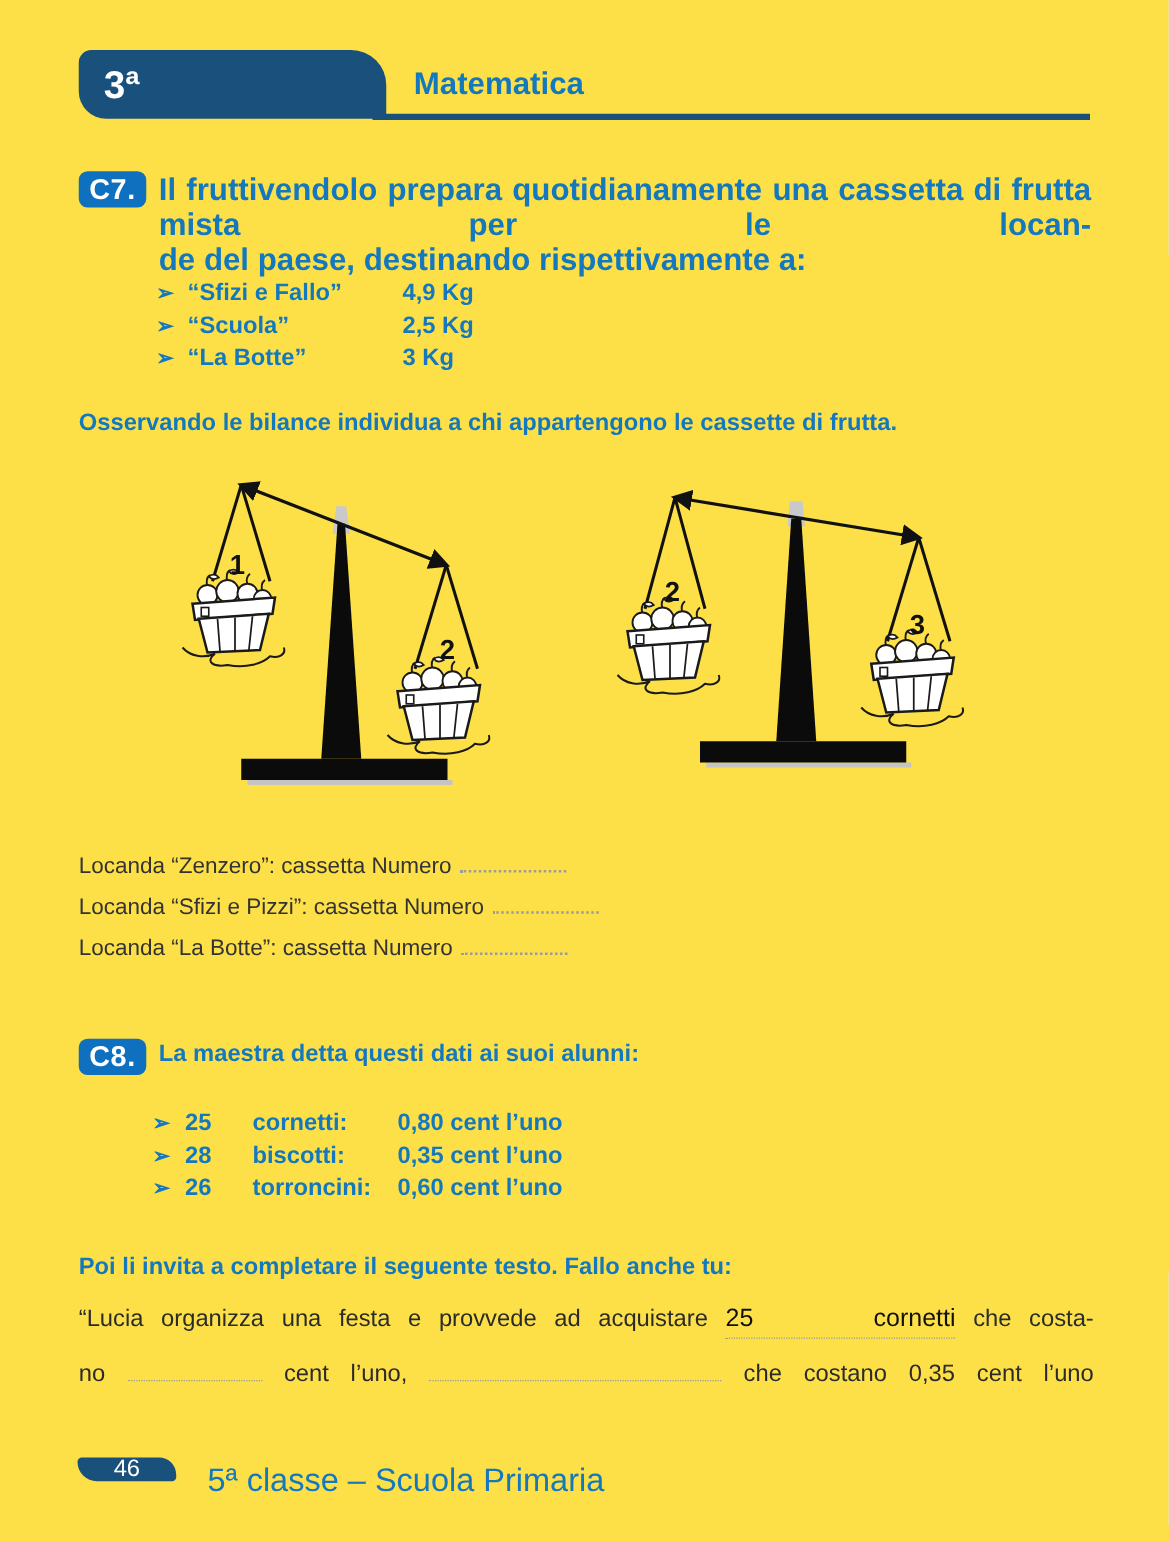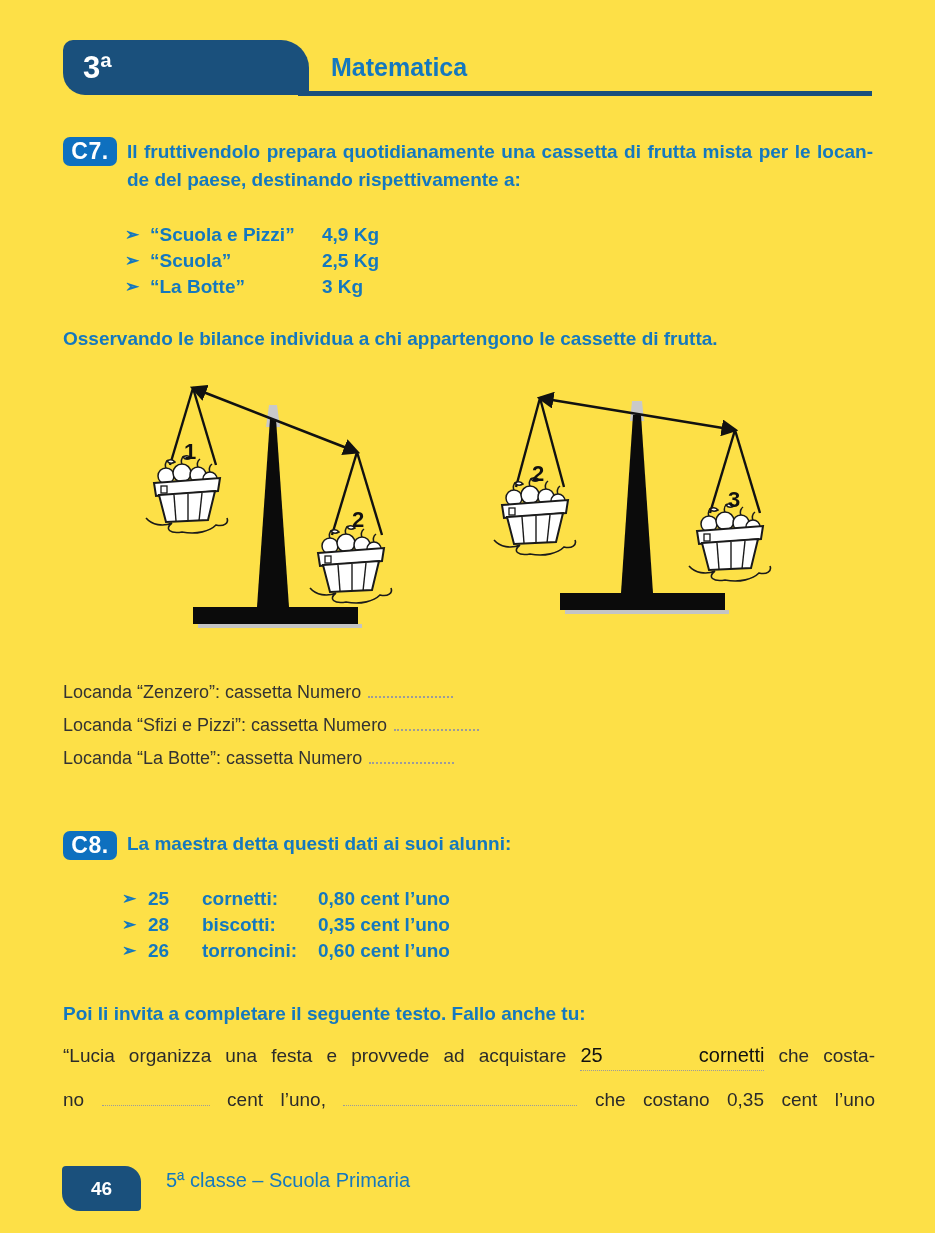--- a/index.html
+++ b/index.html
@@ -26,21 +26,21 @@
   .header-rule{position:absolute;left:298px;top:91px;width:574px;height:5px;background:var(--navy);}
   .subject{position:absolute;left:331px;top:53px;font-size:25px;font-weight:700;color:var(--blue);}
   
   .q-badge{
     position:absolute;left:63px;width:54px;height:29px;background:var(--badge-blue);
     border-radius:7px;color:#fff;font-weight:700;font-size:23px;
     display:flex;align-items:center;justify-content:center;letter-spacing:.5px;
   }
   
   .q7-text{position:absolute;left:127px;top:138px;width:746px;color:var(--blue);
-    font-size:19px;font-weight:700;line-height:28px;}
+    font-size:25px;font-weight:700;line-height:28px;}
   .q7-text .just{text-align:justify;text-align-last:justify;}
   .blist{position:absolute;color:var(--blue);font-size:19px;font-weight:700;}
   .q7-list{left:125px;top:222px;}
   .q7-list .row{display:grid;grid-template-columns:25px 172px auto;line-height:26px;}
   .q8-list{left:122px;top:886px;}
   .q8-list .row{display:grid;grid-template-columns:26px 54px 116px auto;line-height:26px;}
   .bullet{color:var(--blue);font-size:17px;}
   .instruction{position:absolute;left:63px;color:var(--blue);font-size:19px;font-weight:700;}
   
   .scales{position:absolute;left:140px;top:375px;}
@@ -55,24 +55,24 @@
   .cloze{position:absolute;left:63px;top:1040px;width:812px;color:var(--text-dark);
     font-size:19px;line-height:30px;}
   .cloze .cl{text-align:justify;text-align-last:justify;}
   .cloze .cl+.cl{margin-top:14px;}
   .slot{display:inline-block;border-bottom:1.5px dotted #9b9b9b;text-align:center;
     vertical-align:baseline;color:#111;}
   .slot.s1{width:184px;font-size:20px;}
   .slot.s2{width:108px;height:14px;}
   .slot.s3{width:234px;height:14px;}
   
-  .page-badge{position:absolute;left:62px;top:1166px;width:79px;height:45px;background:var(--navy);
-    border-radius:4px 16px 4px 18px;color:#fff;font-weight:700;font-size:19px;
+  .page-badge{position:absolute;left:62px;top:1166px;width:79px;height:19px;background:var(--navy);
+    border-radius:4px 16px 4px 18px;color:#fff;font-weight:400;font-size:19px;
     display:flex;align-items:center;justify-content:center;}
-  .footer-caption{position:absolute;left:166px;top:1169px;color:var(--blue);font-size:20px;}
+  .footer-caption{position:absolute;left:166px;top:1169px;color:var(--blue);font-size:26px;}
 </style>
 </head>
 <body>
 
 <div class="page">
 
   <div class="brand-badge">
     <span class="badge-num">3ª</span>
   </div>
   <div class="header-rule"></div>
@@ -80,21 +80,21 @@
 
   <div class="q-badge" style="top:137px">C7.</div>
   <div class="q7-text">
     <div class="just">Il fruttivendolo prepara quotidianamente una cassetta di frutta mista per le locan-</div>
     <div>de del paese, destinando rispettivamente a:</div>
   </div>
 
   <div class="blist q7-list">
     <div class="row">
       <span class="bullet">➢</span>
-      <span>“Scuola e Pizzi”</span>
+      <span>“Sfizi e Fallo”</span>
       <span>4,9 Kg</span>
     </div>
     <div class="row">
       <span class="bullet">➢</span>
       <span>“Scuola”</span>
       <span>2,5 Kg</span>
     </div>
     <div class="row">
       <span class="bullet">➢</span>
       <span>“La Botte”</span>

